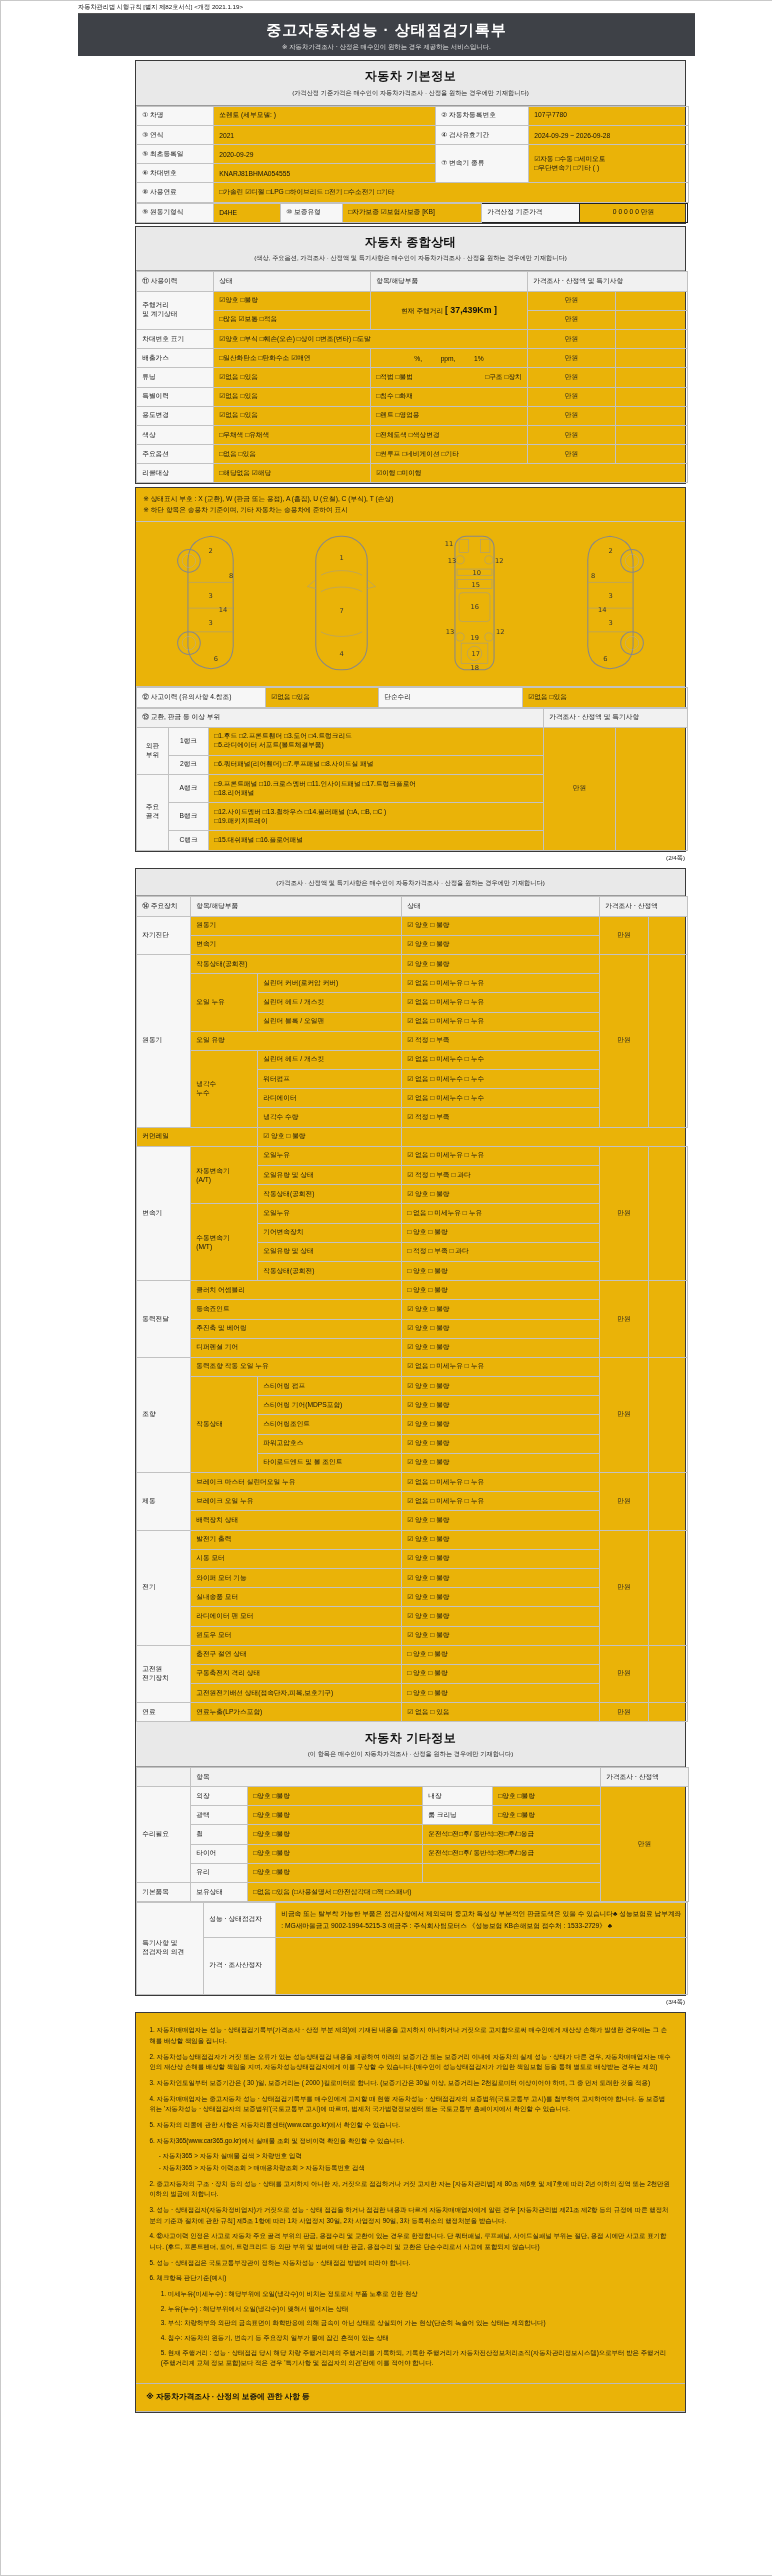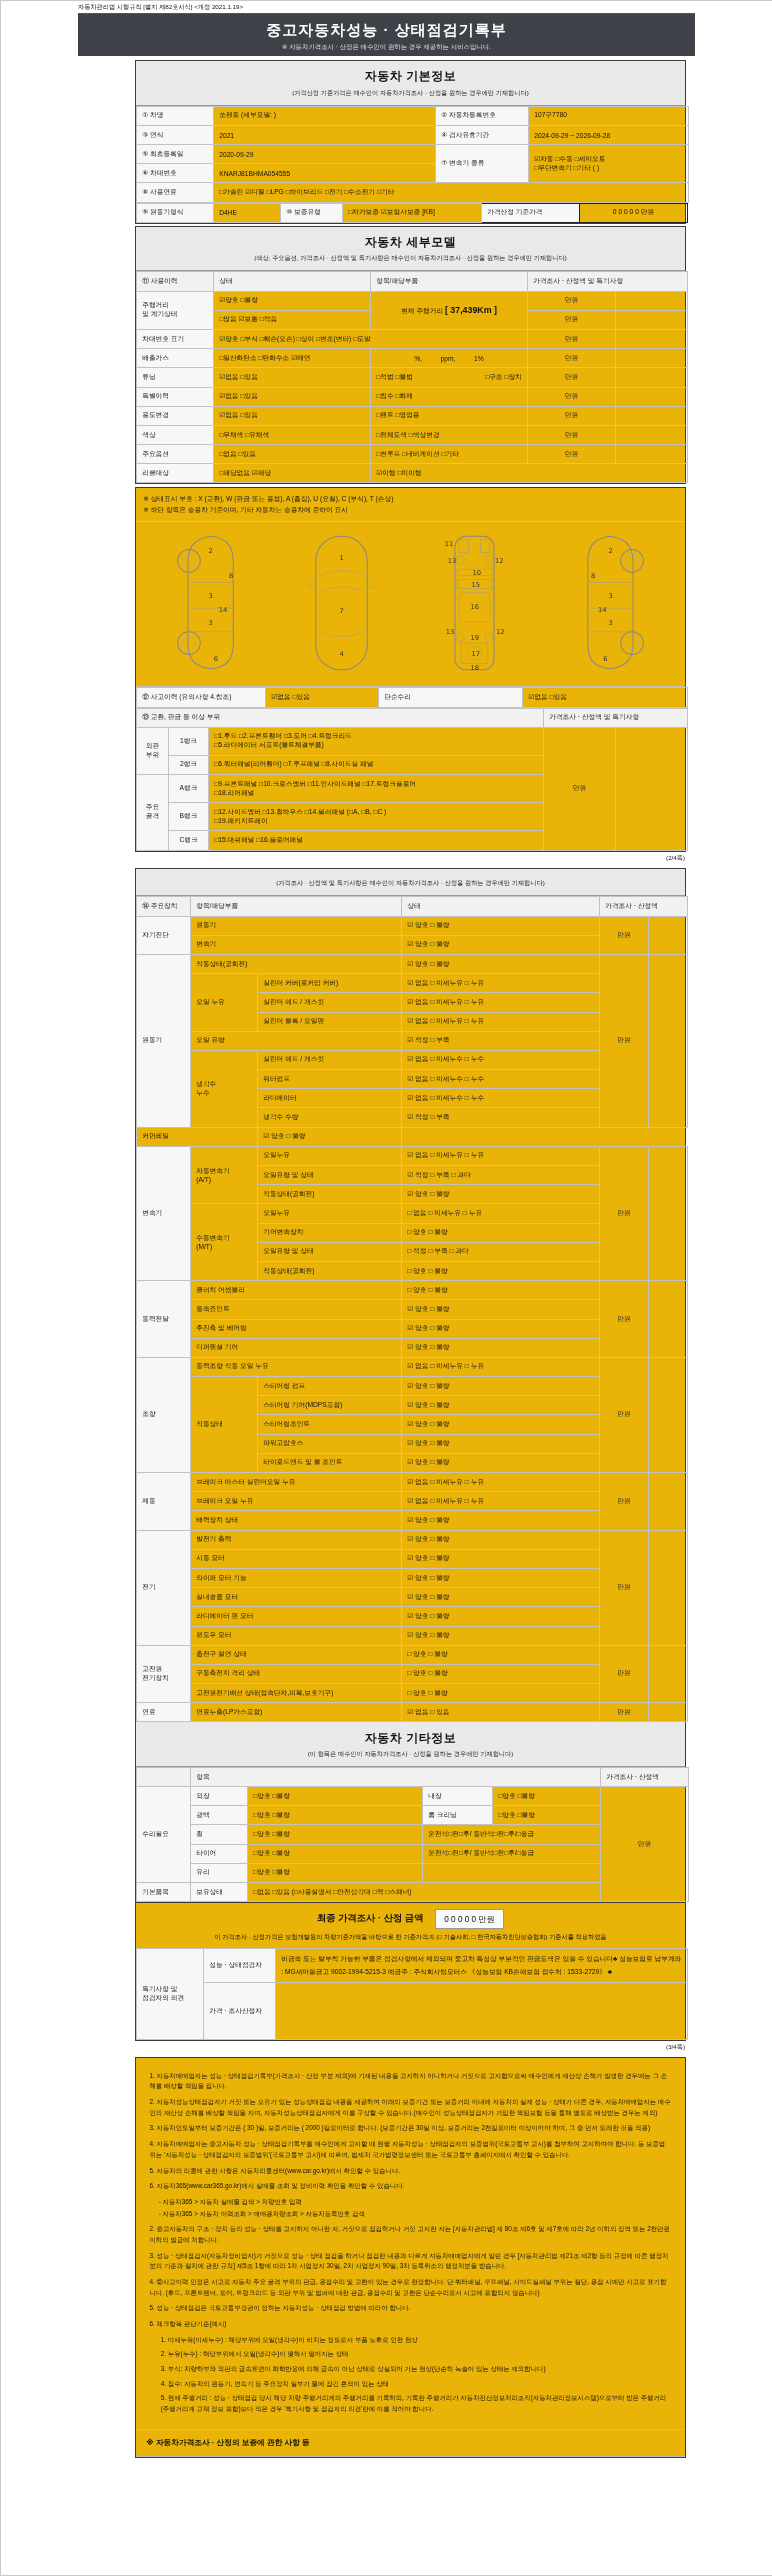--- a/index.html
+++ b/index.html
@@ -110,21 +110,21 @@
               <td>□자가보증  ☑보험사보증 [KB]</td>
               <td class="lab pricebox">가격산정 기준가격</td>
               <td class="pricebox ctr">0 0 0 0 0 만원</td>
             </tr>
       </tbody>
         </table>
     </div>
 
     <div class="blk">
       <div class="secband">
-        <div class="t">자동차 세부모델</div>
+        <div class="t">자동차 종합상태</div>
         <div class="s">(색상, 주요옵션, 가격조사 · 산정액 및 특기사항은 매수인이 자동차가격조사 · 산정을 원하는 경우에만 기재합니다)</div>
       </div>
       <table>
         <colgroup>
             <col style="width:77px">
             <col style="width:157px">
             <col style="width:157px">
             <col style="width:88px">
             <col style="width:72px">
           </colgroup>
@@ -618,25 +618,20 @@
               <td>□양호  □불량</td>
               <td colspan="2"></td>
             </tr>
         <tr>
               <td class="lab">기본품목</td>
               <td class="lab">보유상태</td>
               <td colspan="3">□없음  □있음  (□사용설명서  □안전삼각대  □잭  □스패너)</td>
             </tr>
       </tbody>
         </table>
-      <div style="border-top:1px solid #3a3a3a;padding:6.2px 0;text-align:center;">
-        <span style="font-size:9.3px;font-weight:bold;">최종 가격조사 · 산정 금액</span>
-        <span style="display:inline-block;border:0.5px solid #999;background:#fafafa;font-size:8.2px;padding:3.1px 8.2px;margin-left:9.3px;">0 0 0 0 0 만원</span>
-        <div style="font-size:6.2px;margin-top:4.1px;">이 가격조사 · 산정가격은 보험개발원의 차량기준가액을 바탕으로 한 기준가격과 (□ 기술사회, □ 한국자동차진단보증협회) 기준서를 적용하였음</div>
-      </div>
       <table>
         <colgroup>
             <col style="width:67px">
             <col style="width:72px">
             <col style="width:412px">
           </colgroup>
         <tbody>
             <tr>
               <td class="lab pre" rowspan="2">특기사항 및
 점검자의 의견</td>

